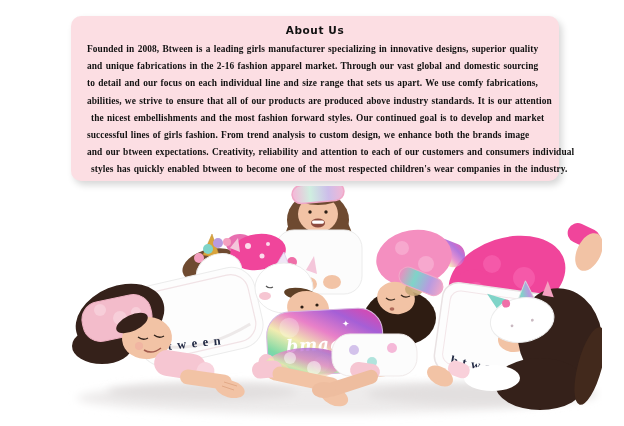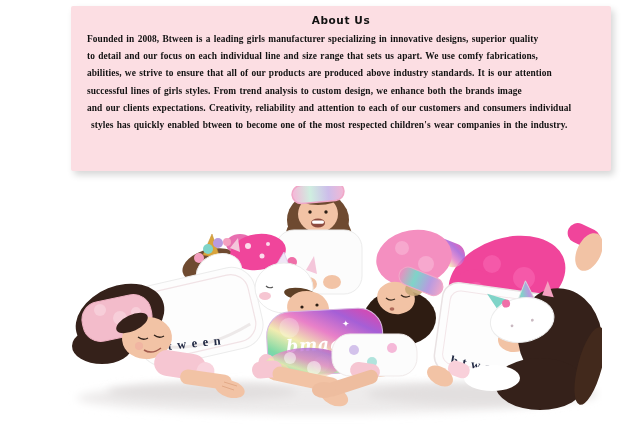--- a/index.html
+++ b/index.html
@@ -4,23 +4,23 @@
 <style>
   html,body{margin:0;padding:0;}
   body{
     width:624px;height:426px;position:relative;overflow:hidden;
     background:var(--page_bg,#fff);
     font-family:"Liberation Sans",sans-serif;
   }
   .stage{position:absolute;inset:0;width:624px;height:426px;}
   
   .about-panel{
-    position:absolute;left:71px;top:6px;width:540px;height:165px;
+    position:absolute;left:71px;top:16px;width:488px;height:165px;
     background:var(--panel_bg,#fcdee3);
-    border-radius:2px;
+    border-radius:10px;
     box-shadow:3px 4px 7px rgba(0,0,0,.16);
     box-sizing:border-box;
   }
   .about-title{
     text-align:center;
     font:700 10.5px "DejaVu Sans",sans-serif;
     letter-spacing:.6px;
     color:var(--text_color,#101010);
     padding-top:8px;
   }
@@ -42,24 +42,26 @@
 </style>
 </head>
 <body>
 
 <div class="stage">
 
   <section class="about-panel">
     <div class="about-title">About Us</div>
     <div class="about-body">
       <div class="about-line">Founded in 2008, Btween is a leading girls manufacturer specializing in innovative designs, superior quality</div>
+      <div class="about-line">and unique fabrications in the 2-16 fashion apparel market. Through our vast global and domestic sourcing</div>
       <div class="about-line">to detail and our focus on each individual line and size range that sets us apart. We use comfy fabrications,</div>
       <div class="about-line">abilities, we strive to ensure that all of our products are produced above industry standards. It is our attention</div>
-      <div class="about-line">successful lines of girls styles. From trend analysis to custom design, we enhance both the brands image</div>
-      <div class="about-line">and our clients expectations. Creativity, reliability and attention to each of our customers and consumers individual</div>
+      <div class="about-line indent">the nicest embellishments and the most fashion forward styles. Our continued goal is to develop and market</div>
+      <div class="about-line">successful lines of girls fashion. From trend analysis to custom design, we enhance both the brands image</div>
+      <div class="about-line">and our btween expectations. Creativity, reliability and attention to each of our customers and consumers individual</div>
       <div class="about-line indent">styles has quickly enabled btween to become one of the most respected children's wear companies in the industry.</div>
     </div>
   </section>
 
   <div class="hero-photo">
     <svg width="540" height="240" viewBox="0 0 540 240" xmlns="http://www.w3.org/2000/svg">
       <defs>
         <filter id="soft" x="-40%" y="-40%" width="180%" height="180%">
             <feGaussianBlur stdDeviation="4"></feGaussianBlur>
           </filter>

